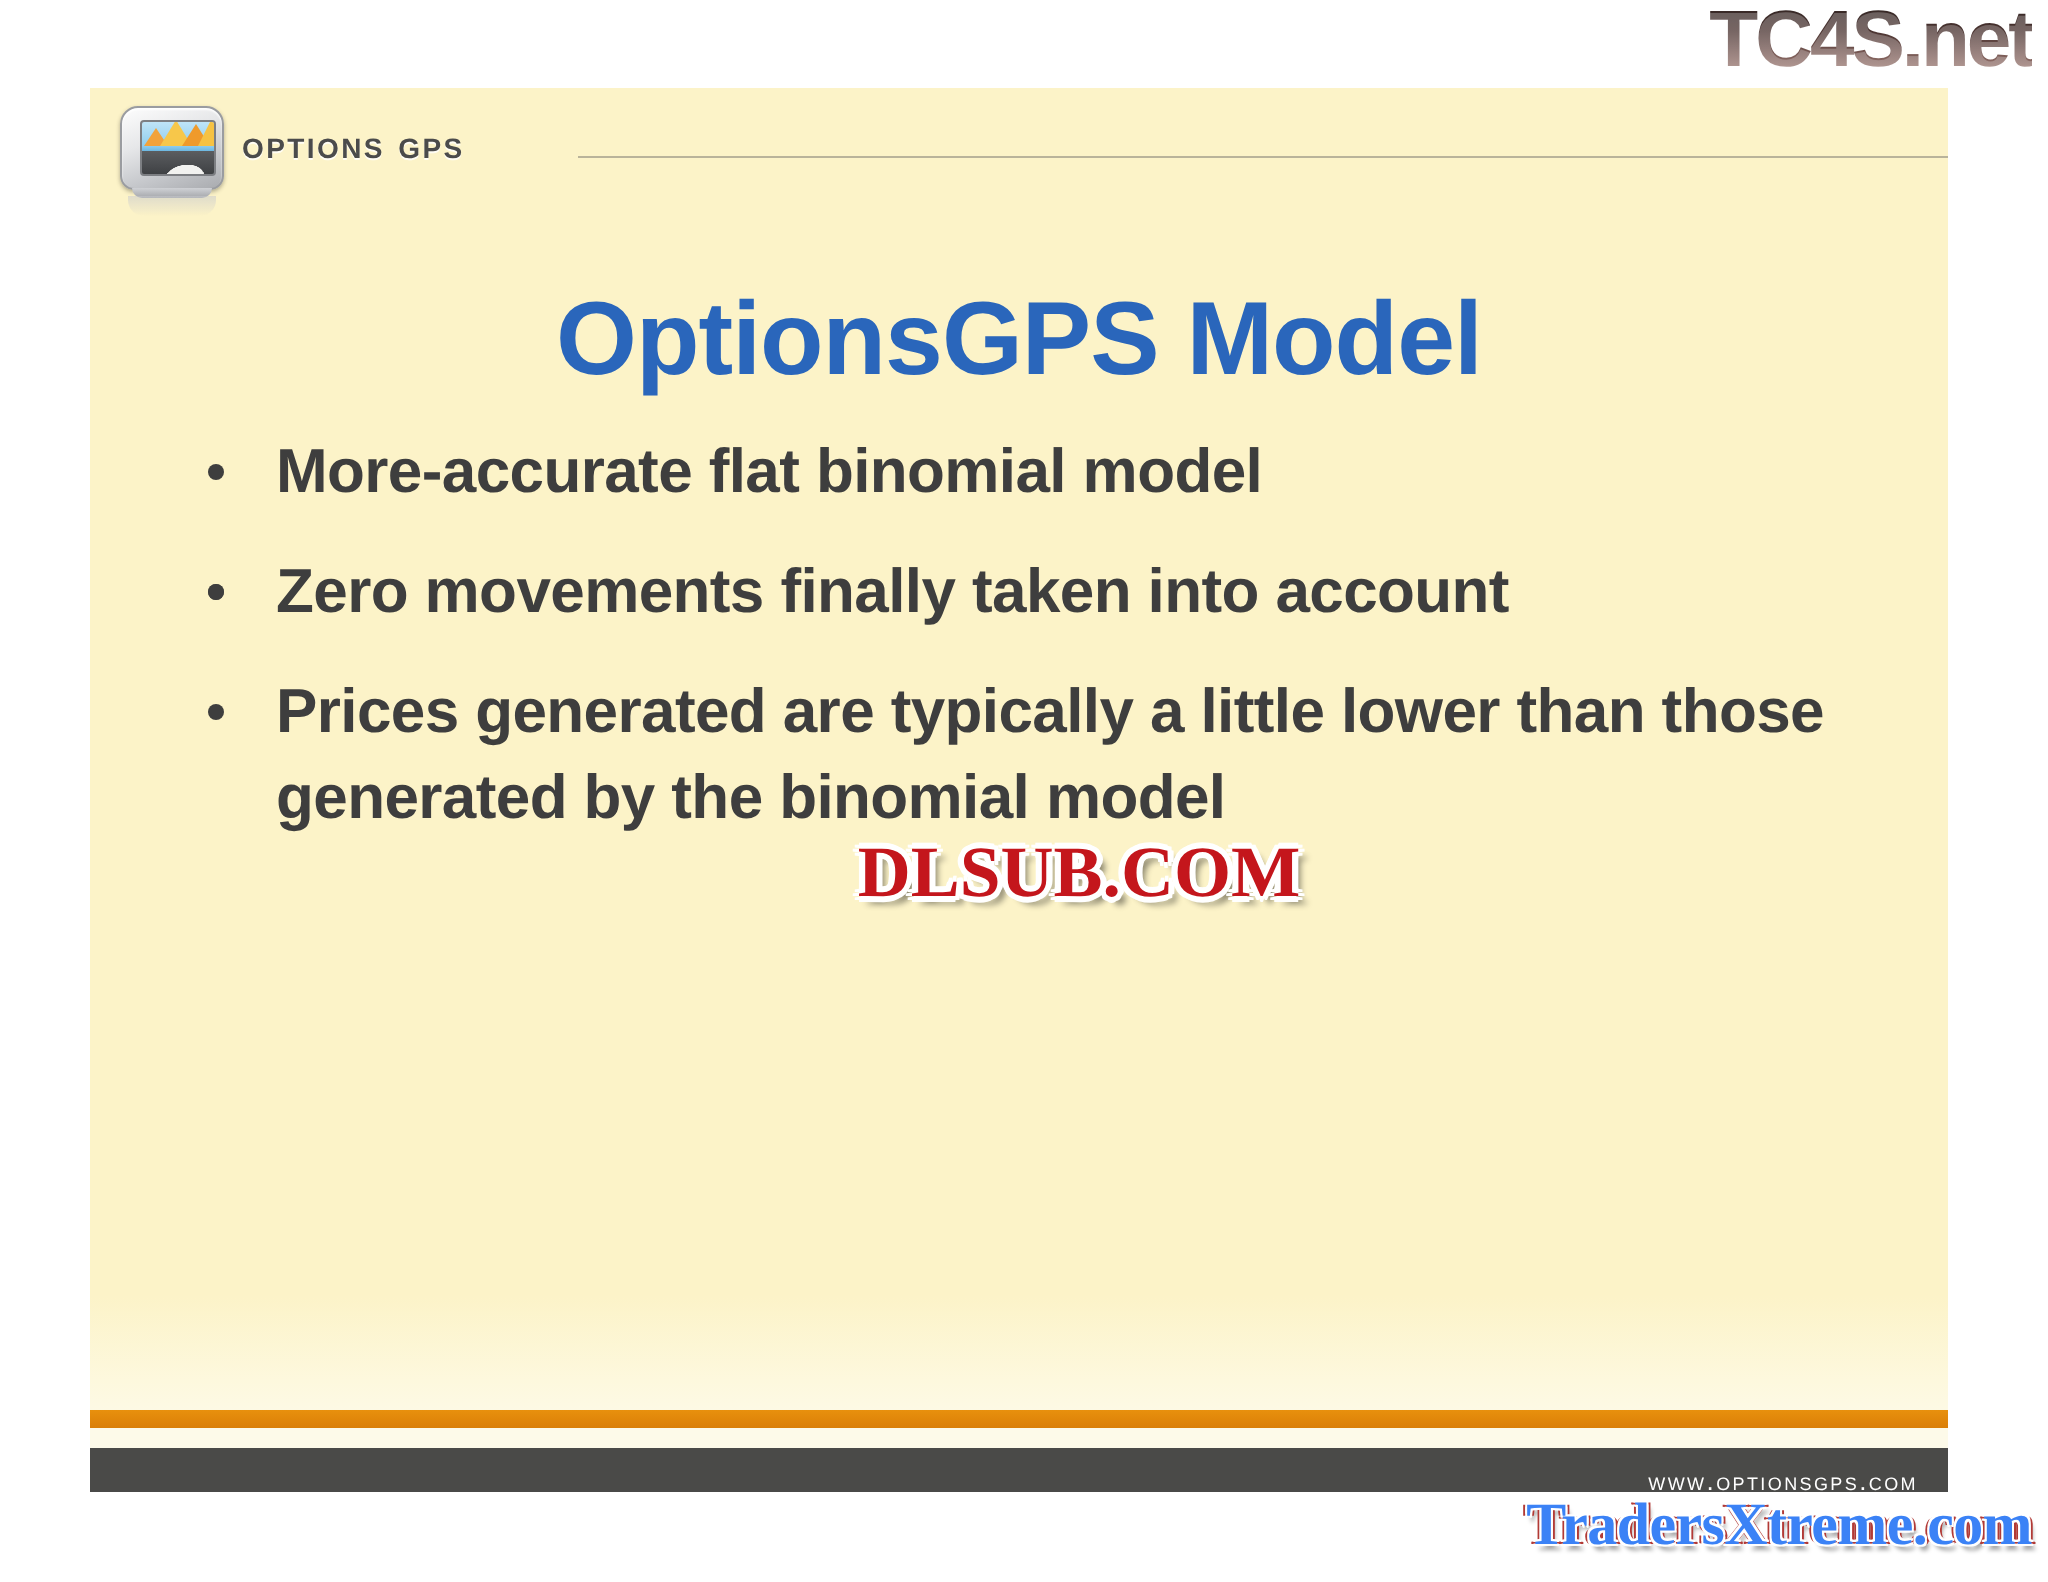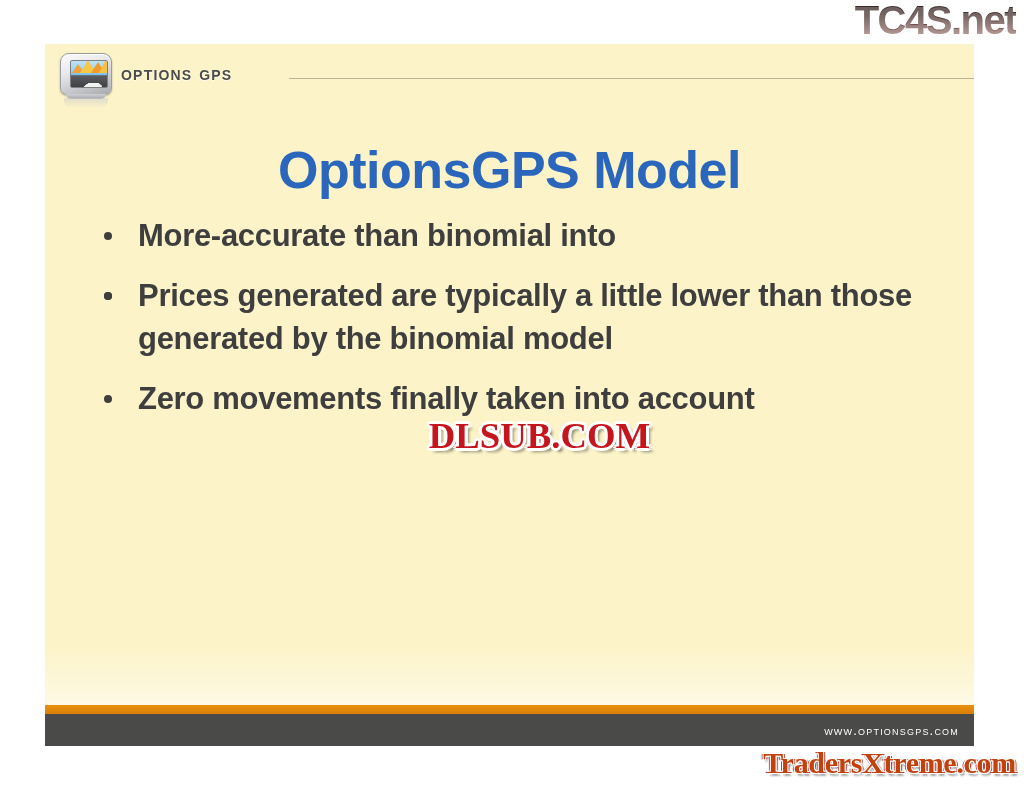--- a/index.html
+++ b/index.html
@@ -232,21 +232,21 @@
     bottom: 32px;
     width: 100%;
     height: 9px;
     background: linear-gradient(180deg, #e8900d 0%, #da7f08 100%);
   }
   #footer-bar {
     position: absolute;
     left: 0;
     bottom: 0;
     width: 100%;
-    height: 32px;
+    height: 22px;
     background: #4a4a48;
   }
   #footer-url {
     position: absolute;
     right: 15px;
     top: 9px;
     font-family: "Liberation Sans", sans-serif;
     font-size: 13px;
     font-weight: normal;
     letter-spacing: 1.2px;
@@ -259,21 +259,21 @@
   
   #tradersxtreme-watermark {
     position: absolute;
     right: 8px;
     bottom: 12px;
     z-index: 40;
     font-family: "Liberation Serif", serif;
     font-weight: bold;
     font-size: 30px;
     line-height: 32px;
-    color: #c2410c;
+    color: #3b82f6;
     letter-spacing: -0.3px;
     white-space: nowrap;
     text-shadow:
       -1px -1px 0 #ffffff, 1px -1px 0 #ffffff,
       -1px  1px 0 #ffffff, 1px  1px 0 #ffffff,
       -2px  0   0 #b23a36, 2px  0   0 #b23a36,
        2px  3px 2px rgba(0,0,0,0.35);
   }
 </style>
 </head>
@@ -302,32 +302,32 @@
     <div id="logo-text">Options GPS</div>
 
     <div id="header-rule"></div>
   </div>
 
   <h1 id="slide-title">OptionsGPS Model</h1>
 
   <ul id="bullet-list">
     <li>
       <span class="dot"></span>
-      <span>More-accurate than binomial into</span>
+      <span>More-accurate flat binomial model</span>
     </li>
     <li>
       <span class="dot"></span>
     </li>
     <li>
       <span class="dot"></span>
-      <span>Prices generated are typically a little lower than those generated by the binomial model</span>
+      <span>Zero movements finally taken into account</span>
     </li>
     <li>
       <span class="dot"></span>
-      <span>Zero movements finally taken into account</span>
+      <span>Prices generated are typically a little lower than those generated by the binomial model</span>
     </li>
   </ul>
 
   <div id="dlsub-watermark">DLSUB.COM</div>
 
   <div id="orange-bar"></div>
 
   <div id="footer-bar">
     <div id="footer-url">www.OptionsGPS.com</div>
   </div>

